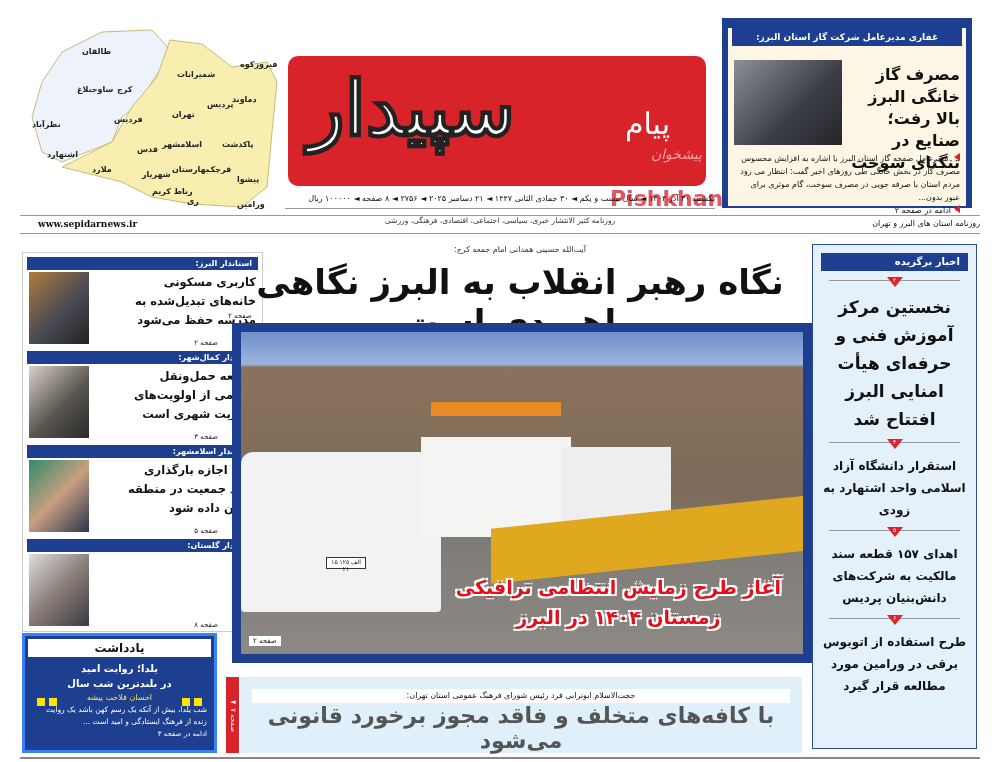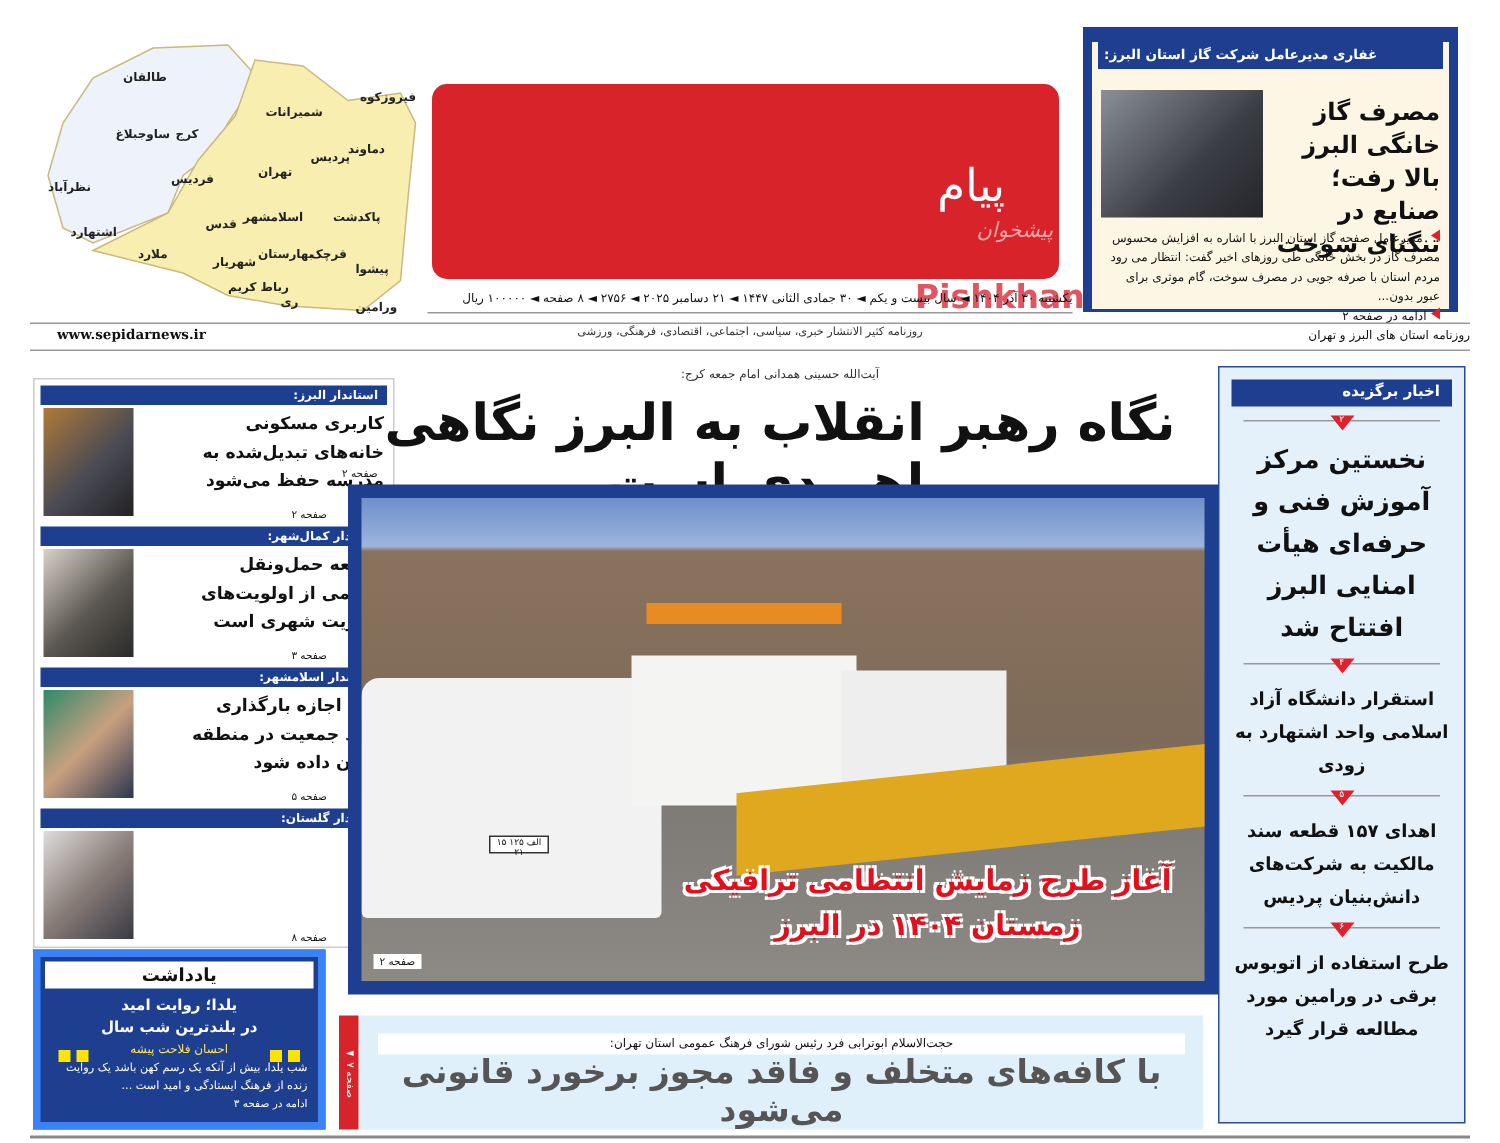--- a/index.html
+++ b/index.html
@@ -9,39 +9,39 @@
 .rtl{direction:rtl}
 
 .map{left:22px;top:22px;width:260px;height:190px;}
 .masthead{left:288px;top:56px;width:418px;height:130px;background:#d8232a;border-radius:10px;overflow:hidden}
 .mast-title{position:absolute;left:20px;top:8px;font-family:"DejaVu Serif",serif;font-size:76px;font-weight:bold;color:#fff;-webkit-text-stroke:2px #222;direction:rtl;letter-spacing:-2px}
 .mast-sub{position:absolute;right:36px;top:50px;font-family:"DejaVu Serif",serif;font-size:30px;color:#fff;direction:rtl}
 .watermark{position:absolute;right:4px;top:90px;font-size:14px;color:#f7a1a6;font-style:italic}
 .watermark2{left:610px;top:186px;font-size:22px;color:#e05560;font-weight:bold}
 .topbox{left:722px;top:18px;width:250px;height:190px;background:#1e3f8f;padding:6px}
 .topbox-inner{background:#fdf6e4;width:100%;height:100%;position:relative}
-.kicker-bar{background:#1e3f8f;color:#fff;font-size:9px;font-weight:bold;text-align:left;padding:4px 4px;margin:4px 4px 0 4px}
+.kicker-bar{background:#1e3f8f;color:#fff;font-size:9px;font-weight:bold;text-align:center;padding:4px 16px;margin:4px 4px 0 4px}
 .topbox-title{position:absolute;right:6px;top:36px;width:110px;font-size:16px;font-weight:bold;line-height:22px;text-align:right}
 .topbox-photo{position:absolute;left:6px;top:32px;width:108px;height:85px;background:linear-gradient(135deg,#8b8f98,#3b3d45 60%,#25262a)}
 .topbox-body{position:absolute;left:6px;right:6px;top:124px;font-size:8px;line-height:13px;text-align:right}
 .tri{display:inline-block;width:0;height:0;border-top:4px solid transparent;border-bottom:4px solid transparent;border-right:6px solid #e0202a;margin-left:3px}
 .more{color:#111;font-size:8px}
 .infobar{left:285px;top:194px;width:430px;font-size:8px;text-align:right;white-space:nowrap}
 .hline{height:1px;background:#999}
 .slogan{left:285px;top:216px;width:430px;font-size:7.5px;text-align:center;color:#333}
 .prov{left:740px;top:219px;width:240px;font-size:8px;text-align:right}
 .site{left:38px;top:219px;font-family:"DejaVu Serif",serif;font-size:9px;font-weight:bold}
 
 .leftcol{left:22px;top:252px;width:241px;height:380px;border:1px solid #ccc;padding:4px}
 .lnews{position:relative;height:92px;margin-bottom:2px}
 .lnews-kick{background:#1e3f8f;color:#fff;font-size:8px;font-weight:bold;text-align:right;padding:2px 6px;height:13px}
 .lnews-photo{position:absolute;left:2px;top:15px;width:60px;height:72px}
 .lnews-title{position:absolute;right:2px;top:16px;width:130px;font-size:11.5px;font-weight:bold;line-height:19px;text-align:right}
 .lnews-page{position:absolute;right:40px;bottom:2px;font-size:7px}
-.editorial{left:22px;top:633px;width:195px;height:120px;background:#1e3f8f;border:5px solid #3b82f6;padding:3px}
+.editorial{left:22px;top:633px;width:195px;height:120px;background:#1e3f8f;border:3px solid #3b82f6;padding:3px}
 .ed-head{background:#fff;color:#111;text-align:center;font-size:12px;font-weight:bold;height:18px;line-height:18px}
 .ed-title{color:#fff;text-align:center;font-size:10px;font-weight:bold;line-height:15px;margin-top:4px}
 .ed-author{color:#ffe45c;text-align:center;font-size:8px;margin-top:2px}
 .ed-body{color:#fff;font-size:7.5px;line-height:12px;text-align:right;padding:2px 4px}
 .ed-more{color:#fff;font-size:7px;text-align:right;padding-right:4px}
 .yel{position:absolute;width:8px;height:8px;background:#ffe400}
 
 .kicker-main{left:240px;top:245px;width:560px;text-align:center;font-size:8px;color:#333}
 .headline{left:240px;top:262px;width:560px;text-align:center;font-size:34px;font-weight:bold;letter-spacing:-1px;direction:rtl}
 .page-ref{font-size:7px}
@@ -94,20 +94,21 @@
         <text x="185" y="150">قرچک</text>
       <text x="215" y="160">پیشوا</text>
         <text x="130" y="172">رباط کریم</text>
         <text x="165" y="182">ری</text>
         <text x="215" y="185">ورامین</text>
     </g>
   </svg>
 </div>
 
 <div class="abs masthead">
+  <div class="mast-title">سپیدار</div>
   <div class="mast-sub">پیام</div>
   <div class="watermark">پیشخوان</div>
 </div>
 <div class="abs watermark2">Pishkhan.com</div>
 
 <div class="abs topbox">
   <div class="topbox-inner">
     <div class="kicker-bar rtl">غفاری مدیرعامل شرکت گاز استان البرز:</div>
     <div class="topbox-title rtl">مصرف گاز خانگی البرز بالا رفت؛ صنایع در تنگنای سوخت</div>
     <div class="topbox-photo"></div>

